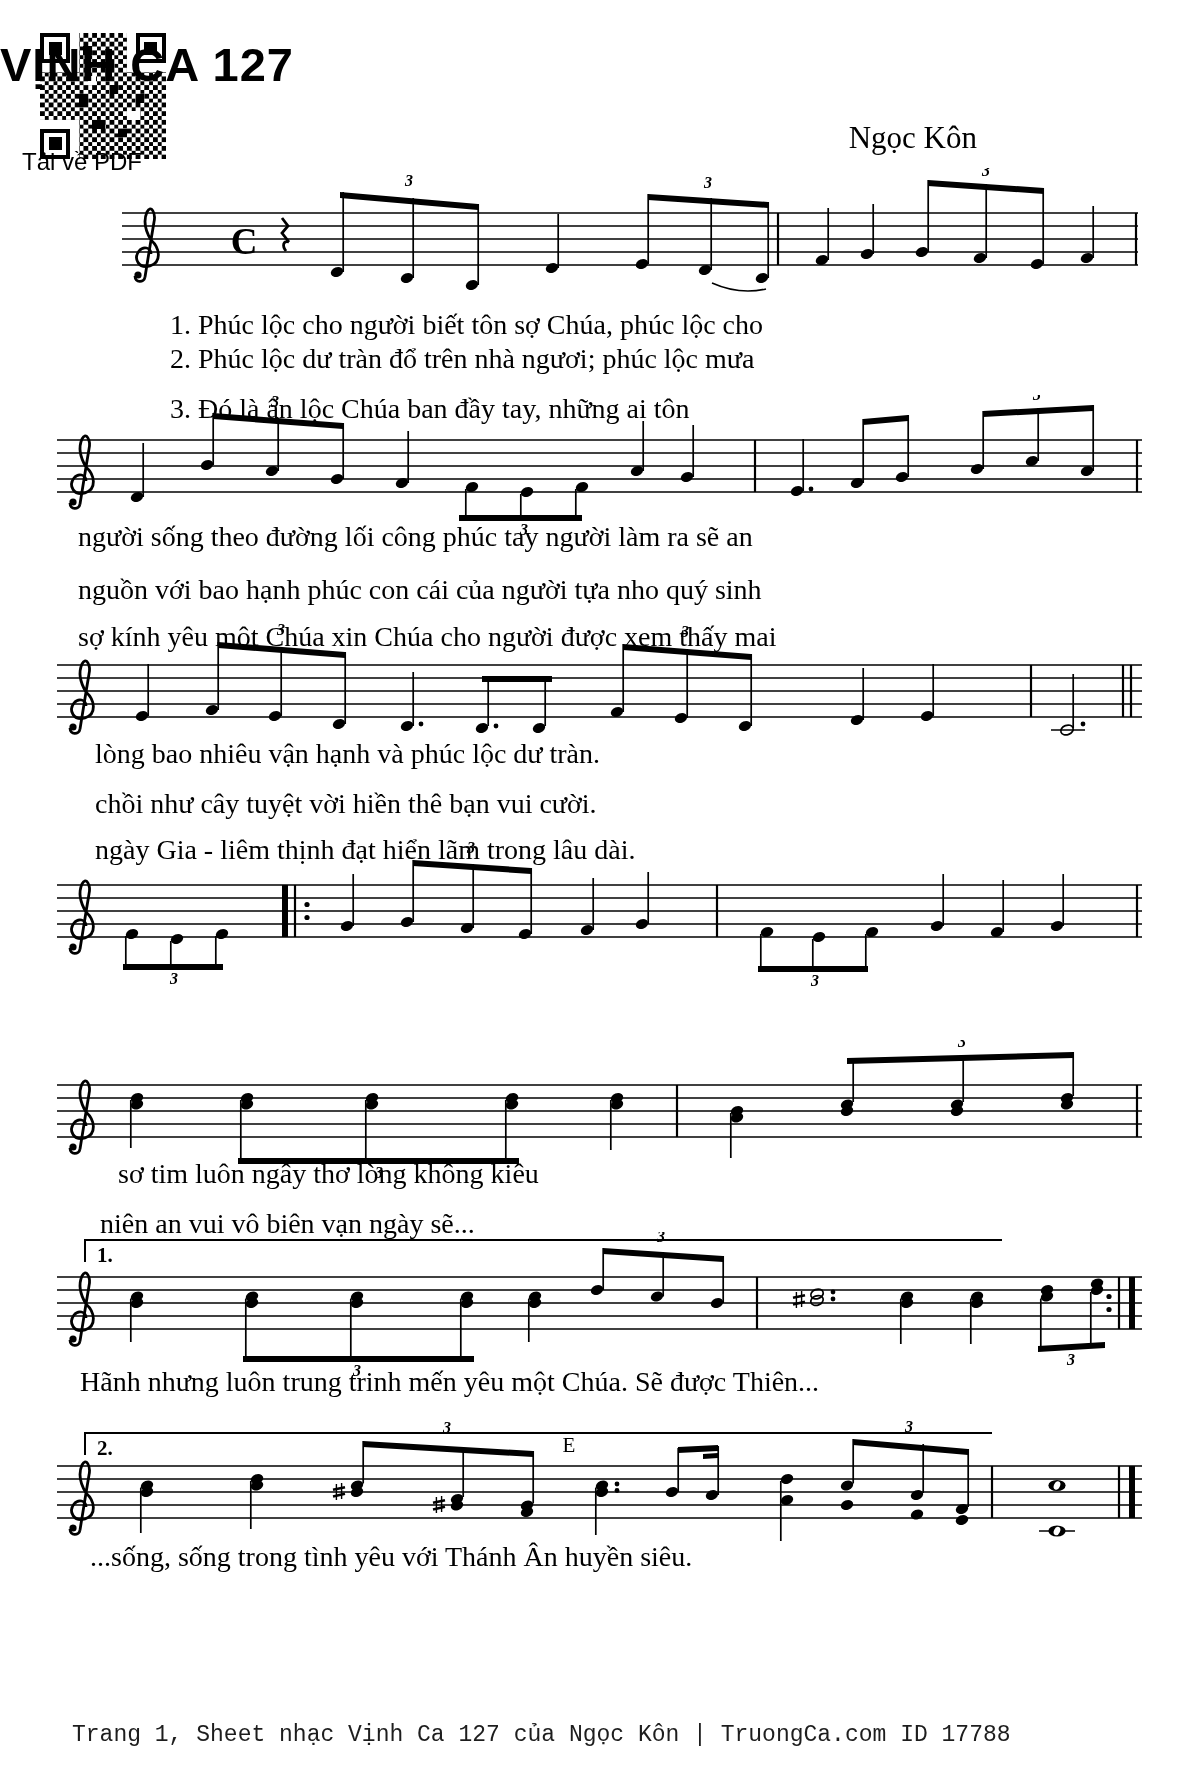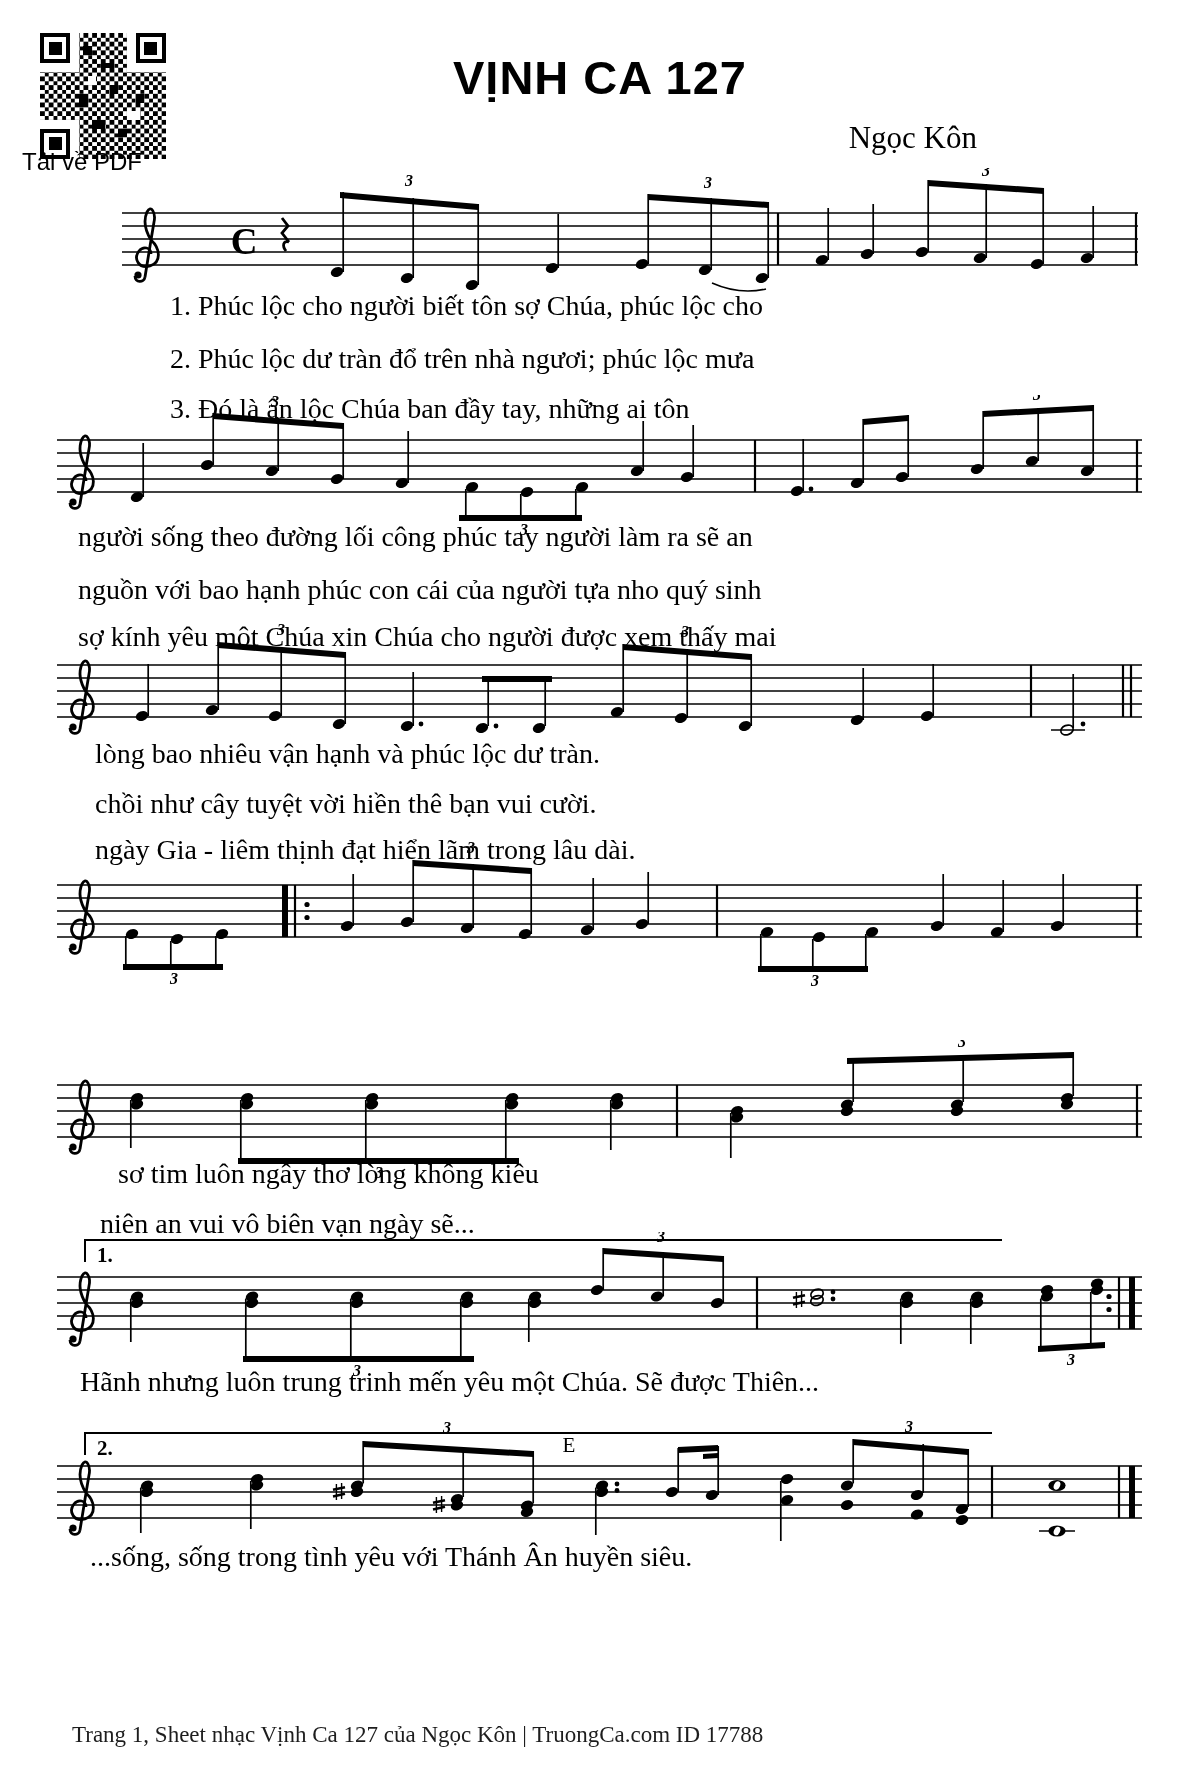--- a/index.html
+++ b/index.html
@@ -1,25 +1,25 @@
 <!DOCTYPE html>
 <html><head>
 <meta charset="utf-8">
 <style>
   html,body{margin:0;padding:0;background:#fff;}
   #page{position:relative;width:1200px;height:1782px;background:#fff;overflow:hidden;
         font-family:"Liberation Serif","DejaVu Serif",serif;color:#000;}
   .abs{position:absolute;}
-  #title{left:0;right:0;top:50px;text-align:center;font-family:"Liberation Sans","DejaVu Sans",sans-serif;
+  #title{left:0;right:0;top:37px;text-align:left;font-family:"Liberation Sans","DejaVu Sans",sans-serif;
          font-weight:bold;font-size:47px;letter-spacing:1px;}
   #composer{top:120px;right:223px;font-size:31px;font-weight:normal;}
   #qr-caption{left:22px;top:148px;font-family:"Liberation Sans","DejaVu Sans",sans-serif;font-size:24px;}
   .lyric{font-size:28px;line-height:1.1;white-space:nowrap;text-align:justify;text-align-last:justify;}
   .lyric:after{content:"";display:inline-block;width:100%;}
-  #footer{left:72px;top:1722px;font-family:Liberation Serif, serif;font-size:23px;color:#1d1d1d;}
+  #footer{left:72px;top:1722px;font-family:Liberation Mono, monospace;font-size:23px;color:#1d1d1d;}
   svg .sl{stroke:#000;stroke-width:1.3;}
   svg .st{stroke:#000;stroke-width:1.7;fill:none;}
   svg .bm{fill:#000;stroke:none;}
   svg .bar{stroke:#000;stroke-width:2.2;}
   svg .thick{stroke:#000;stroke-width:6;}
   svg .trip{font-family:"Liberation Serif","DejaVu Serif",serif;font-style:italic;font-weight:bold;
             font-size:16px;text-anchor:middle;fill:#000;}
   svg .tsig{font-family:"Liberation Serif","DejaVu Serif",serif;font-weight:bold;font-size:37px;
             text-anchor:middle;fill:#000;}
   svg .vlab{font-family:"Liberation Serif","DejaVu Serif",serif;font-weight:bold;font-size:21px;fill:#000;}
@@ -124,21 +124,21 @@
     <use href="#nh" x="800" y="84"></use>
       <use href="#nh" x="858" y="90"></use>
       <use href="#nh" x="915" y="96"></use>
     <path class="st" d="M806.2 84V12M864.2 90V16M921.2 96V20"></path>
     <path class="bm" d="M806 12L922 20V26L806 18Z"></path>
     <text class="trip" x="864" y="8">3</text>
     <use href="#nh" x="965" y="90"></use>
       <path class="st" d="M971.2 90V38"></path>
     <line class="bar" x1="1014" y1="45" x2="1014" y2="97"></line>
   </svg>
-  <div class="abs lyric" style="left:170px;top:291px;width:830px">1. Phúc lộc cho người biết tôn sợ Chúa, phúc lộc cho</div>
+  <div class="abs lyric" style="left:170px;top:310px;width:830px">1. Phúc lộc cho người biết tôn sợ Chúa, phúc lộc cho</div>
   <div class="abs lyric" style="left:170px;top:344px;width:830px">2. Phúc lộc dư tràn đổ trên nhà ngươi; phúc lộc mưa</div>
   <div class="abs lyric" style="left:170px;top:394px;width:830px">3. Đó là ân lộc Chúa ban đầy tay, những ai tôn</div>
 
   <svg class="abs" style="left:57px;top:395px" width="1090" height="152">
     <line class="sl" x1="0" y1="45" x2="1085" y2="45"></line>
       <line class="sl" x1="0" y1="58" x2="1085" y2="58"></line>
     <line class="sl" x1="0" y1="71" x2="1085" y2="71"></line>
       <line class="sl" x1="0" y1="84" x2="1085" y2="84"></line>
     <line class="sl" x1="0" y1="97" x2="1085" y2="97"></line>
     <use href="#clef" x="10" y="45"></use>

